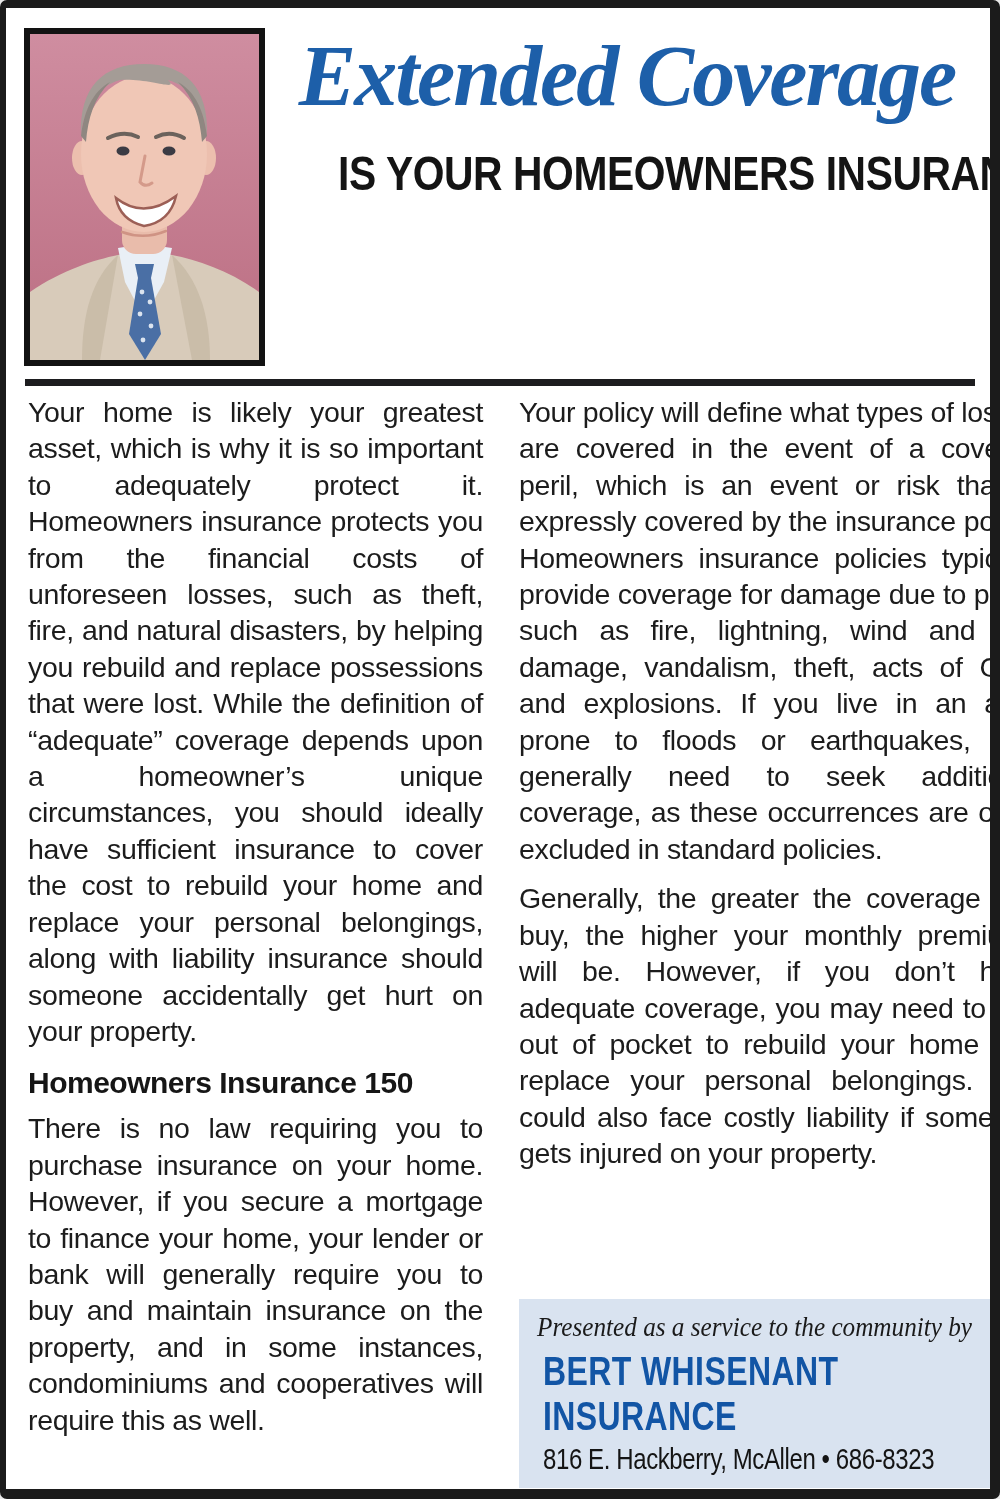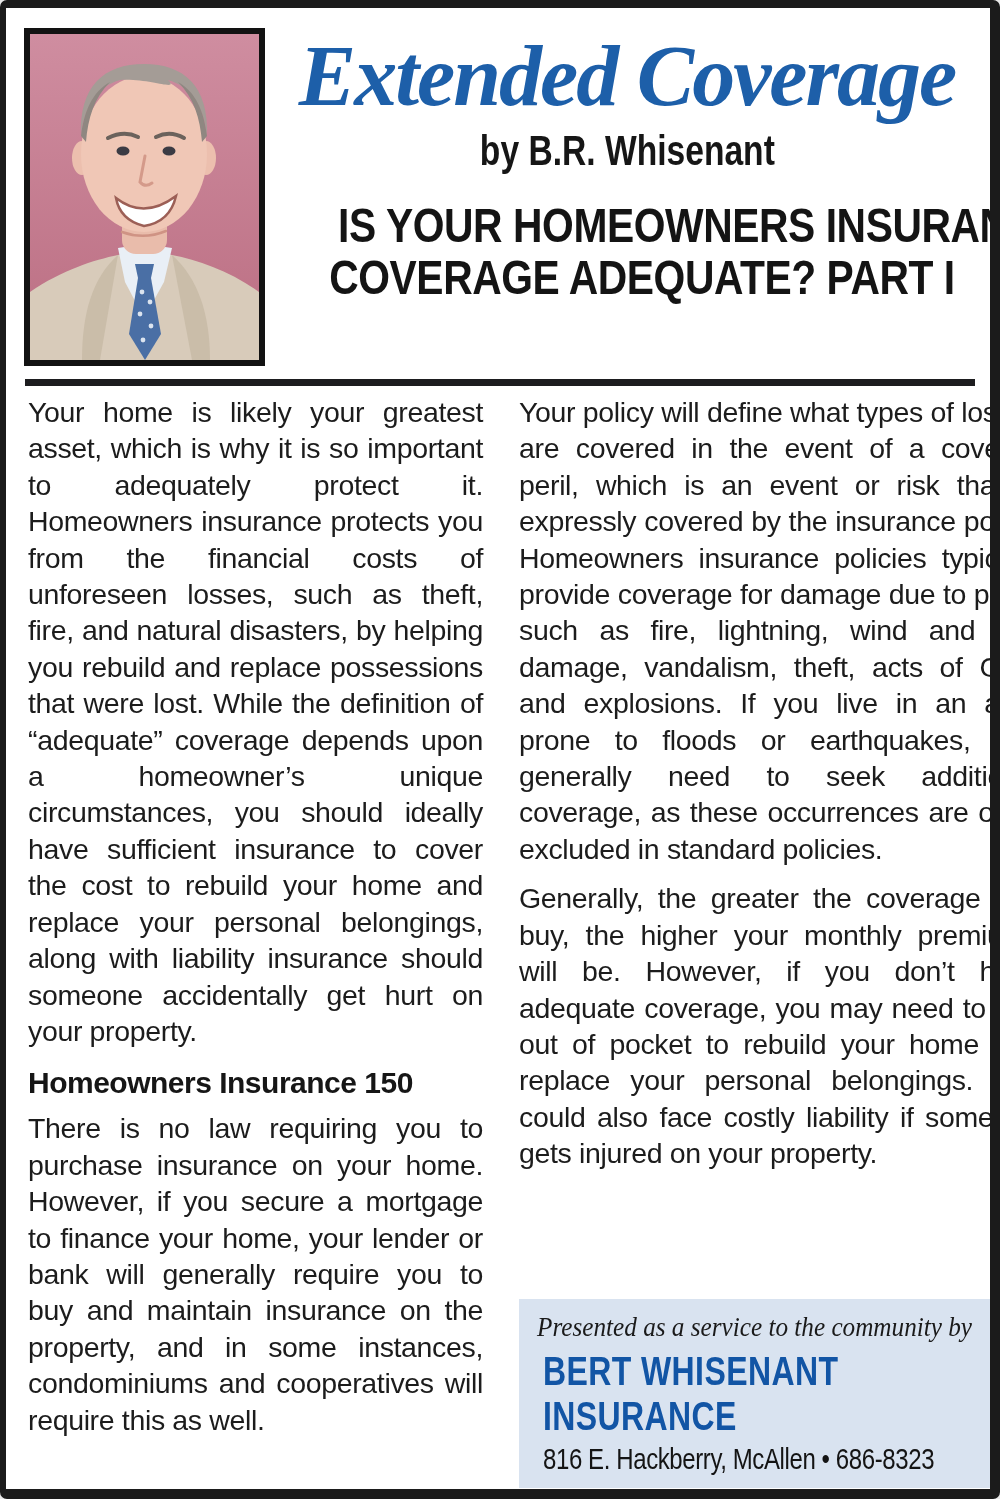--- a/index.html
+++ b/index.html
@@ -146,24 +146,22 @@
 
       <path d="M115,122 L110,148 Q115,154 122,149" stroke="#d49a8a" stroke-width="3" fill="none" stroke-linecap="round"></path>
 
       <path d="M86,164 Q114,186 146,162 Q140,188 114,192 Q90,186 86,164 Z" fill="#ffffff" stroke="#9c5f56" stroke-width="2.5"></path>
       <path d="M92,198 Q114,206 136,197" stroke="#cf9384" stroke-width="2.5" fill="none" stroke-linecap="round"></path>
     </svg>
   </div>
 
   <div class="header-right">
     <div class="title">Extended Coverage</div>
-    <div class="byline"><span>by B.R. Whisenant</span></div>
     <div class="headline">
       <div><span>IS YOUR HOMEOWNERS INSURANCE</span></div>
-      <div><span>COVERAGE ADEQUATE? PART I</span></div>
     </div>
   </div>
 
   <div class="rule"></div>
 
   <div class="columns">
     <div class="col col-left">
       <p>Your home is likely your greatest asset, which is why it is so important to adequately protect it. Homeowners insurance protects you from the financial costs of unforeseen losses, such as theft, fire, and natural disasters, by helping you rebuild and replace possessions that were lost. While the definition of “adequate” coverage depends upon a homeowner’s unique circumstances, you should ideally have sufficient insurance to cover the cost to rebuild your home and replace your personal belongings, along with liability insurance should someone accidentally get hurt on your property.</p>
       <div class="subhead">Homeowners Insurance 150</div>
       <p>There is no law requiring you to purchase insurance on your home. However, if you secure a mortgage to finance your home, your lender or bank will generally require you to buy and maintain insurance on the property, and in some instances, condominiums and cooperatives will require this as well.</p>

